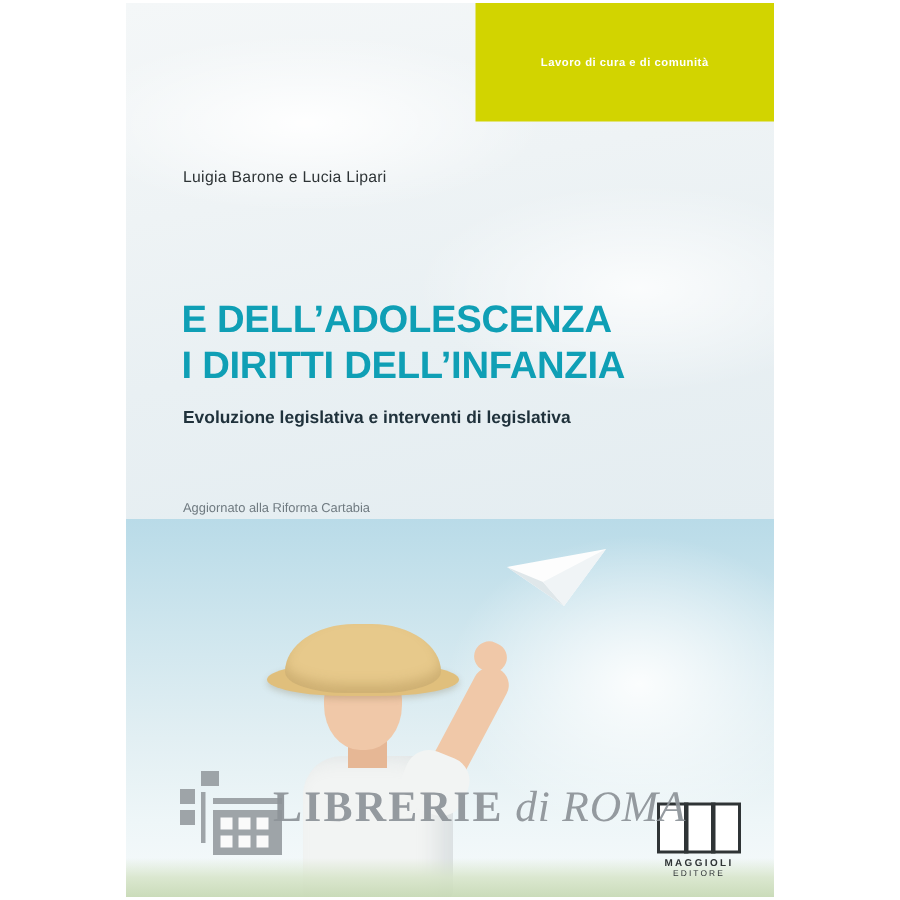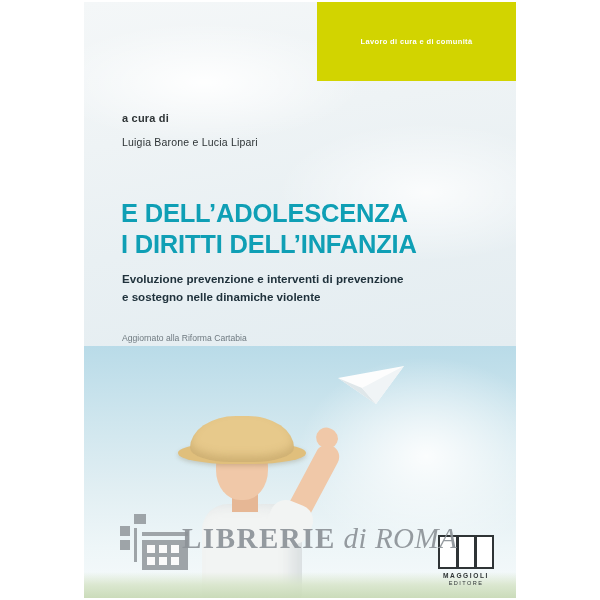--- a/index.html
+++ b/index.html
@@ -350,32 +350,30 @@
     <div class="cover-top">
       <div class="cloud-a"></div>
       <div class="cloud-b"></div>
     </div>
 
     <div class="series-label">
       <span>Lavoro di cura e di comunità</span>
     </div>
 
     <div class="editors">
-      <p class="acura">a cura di</p>
       <p class="names">Luigia Barone e Lucia Lipari</p>
     </div>
 
     <div class="title">
       <div>E DELL’ADOLESCENZA</div>
       <div>I DIRITTI DELL’INFANZIA</div>
     </div>
 
     <div class="subtitle">
-      <div>Evoluzione prevenzione e interventi di prevenzione</div>
-      <div>e sostegno nelle dinamiche violente</div>
+      <div>Evoluzione legislativa e interventi di legislativa</div>
     </div>
 
     <div class="note">Aggiornato alla Riforma Cartabia</div>
 
     <div class="photo">
       <div class="sunglow"></div>
 
       <svg class="plane" viewBox="0 0 70 42">
         <polygon points="2,14 68,2 40,40" fill="#fdfdfd"></polygon>
         <polygon points="2,14 40,40 26,24" fill="#dfe7ea"></polygon>

